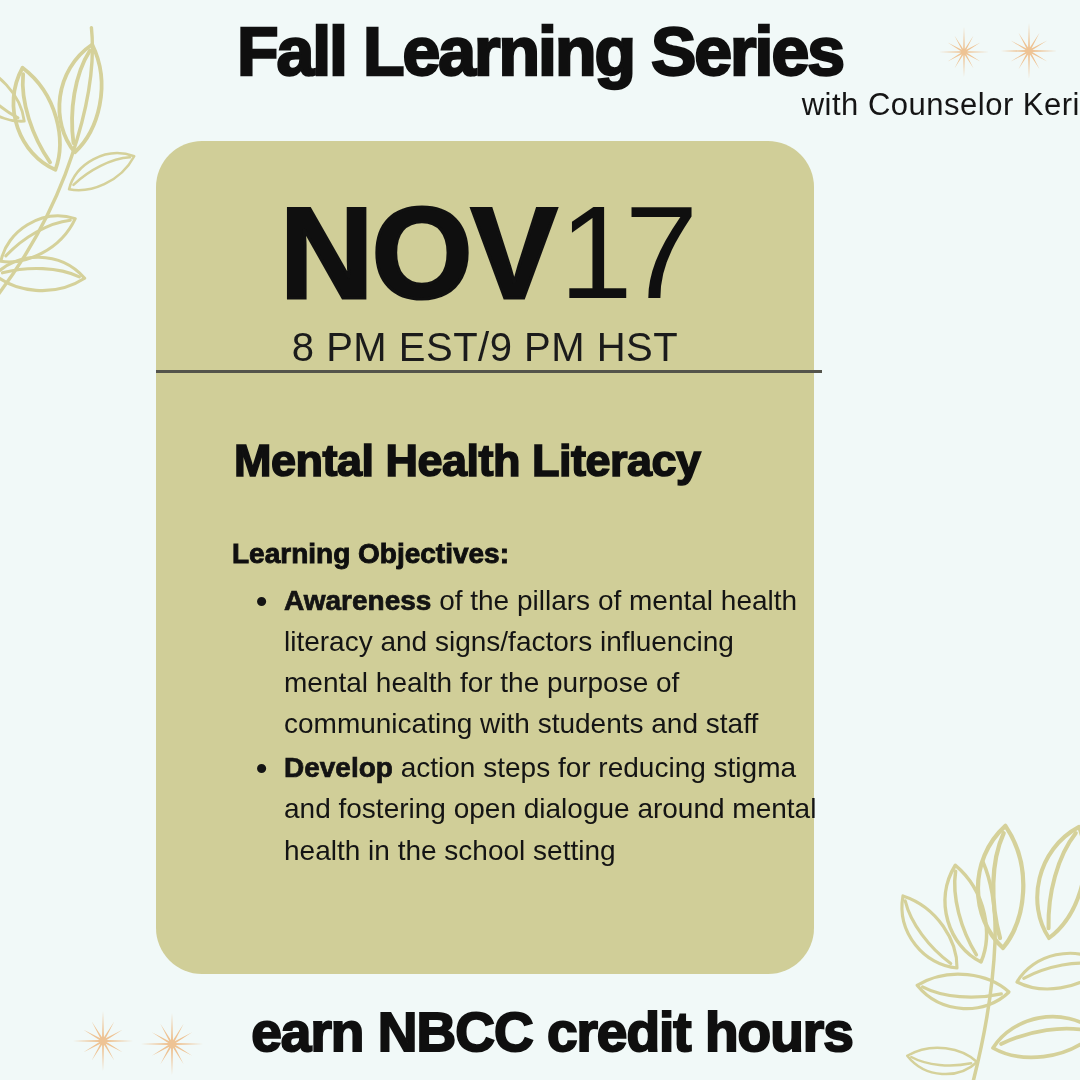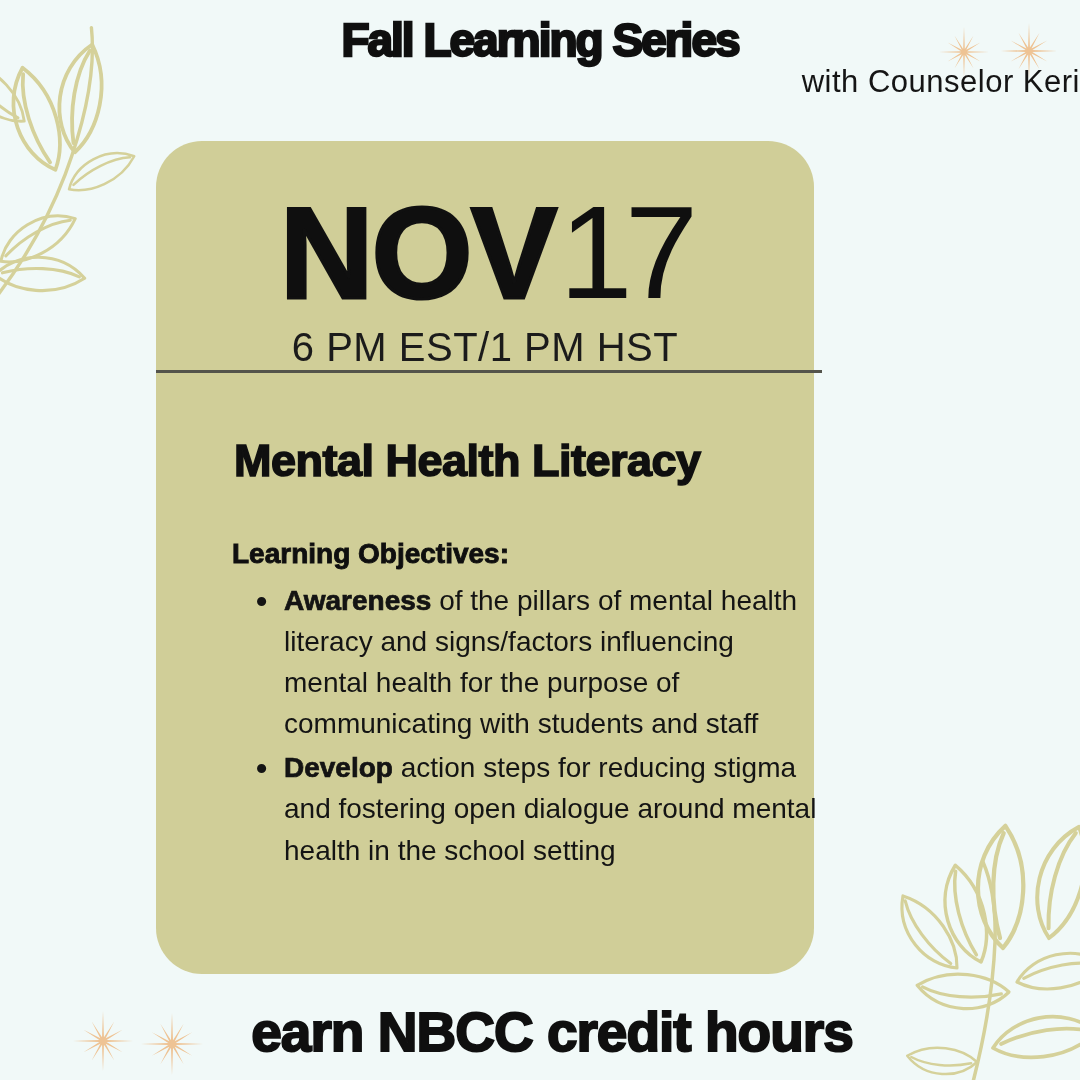--- a/index.html
+++ b/index.html
@@ -21,21 +21,21 @@
 
   .sparkle{position:absolute;fill:var(--sparkle,#eec394);}
   .s-tr1{left:938px;top:26px;width:52px;height:52px;}
   .s-tr2{left:1000px;top:22px;width:58px;height:58px;}
   .s-bl1{left:72px;top:1010px;width:62px;height:62px;}
   .s-bl2{left:140px;top:1012px;width:64px;height:64px;}
 
   
   .header{position:absolute;left:0;top:16px;width:100%;text-align:center;}
   .title{
-    margin:0;font-size:46px;font-weight:900;letter-spacing:-2px;
+    margin:0;font-size:68px;font-weight:900;letter-spacing:-2px;
     -webkit-text-stroke:2.4px #101010;
     line-height:1.05;
   }
   .subtitle{font-size:31px;font-weight:400;margin-top:0px;letter-spacing:0.5px;color:#151515;text-align:right;}
 
   
   .card{
     position:absolute;left:156px;top:141px;width:658px;height:833px;
     background:var(--card,#d0ce98);
     border-radius:46px;
@@ -135,21 +135,21 @@
 
   <header class="header">
     <h1 class="title">Fall Learning Series</h1>
     <div class="subtitle">with Counselor Keri</div>
   </header>
 
   <section class="card">
     <div class="date-block">
       <span class="month">NOV</span><span class="day">17</span>
     </div>
-    <div class="time">6 PM EST/1 PM HST</div>
+    <div class="time">8 PM EST/9 PM HST</div>
     <div class="divider"></div>
     <h2 class="event-title">
       <span>Mental Health Literacy</span><br>
     </h2>
     <div class="obj-label">Learning Objectives:</div>
     <ul class="objectives" id="objectives">
         <li><span class="lead">Awareness</span><span> of the pillars of mental health literacy and signs/factors influencing mental health for the purpose of communicating with students and staff</span></li>
         <li><span class="lead">Develop</span><span> action steps for reducing stigma and fostering open dialogue around mental health in the school setting</span></li>
       </ul>
   </section>

